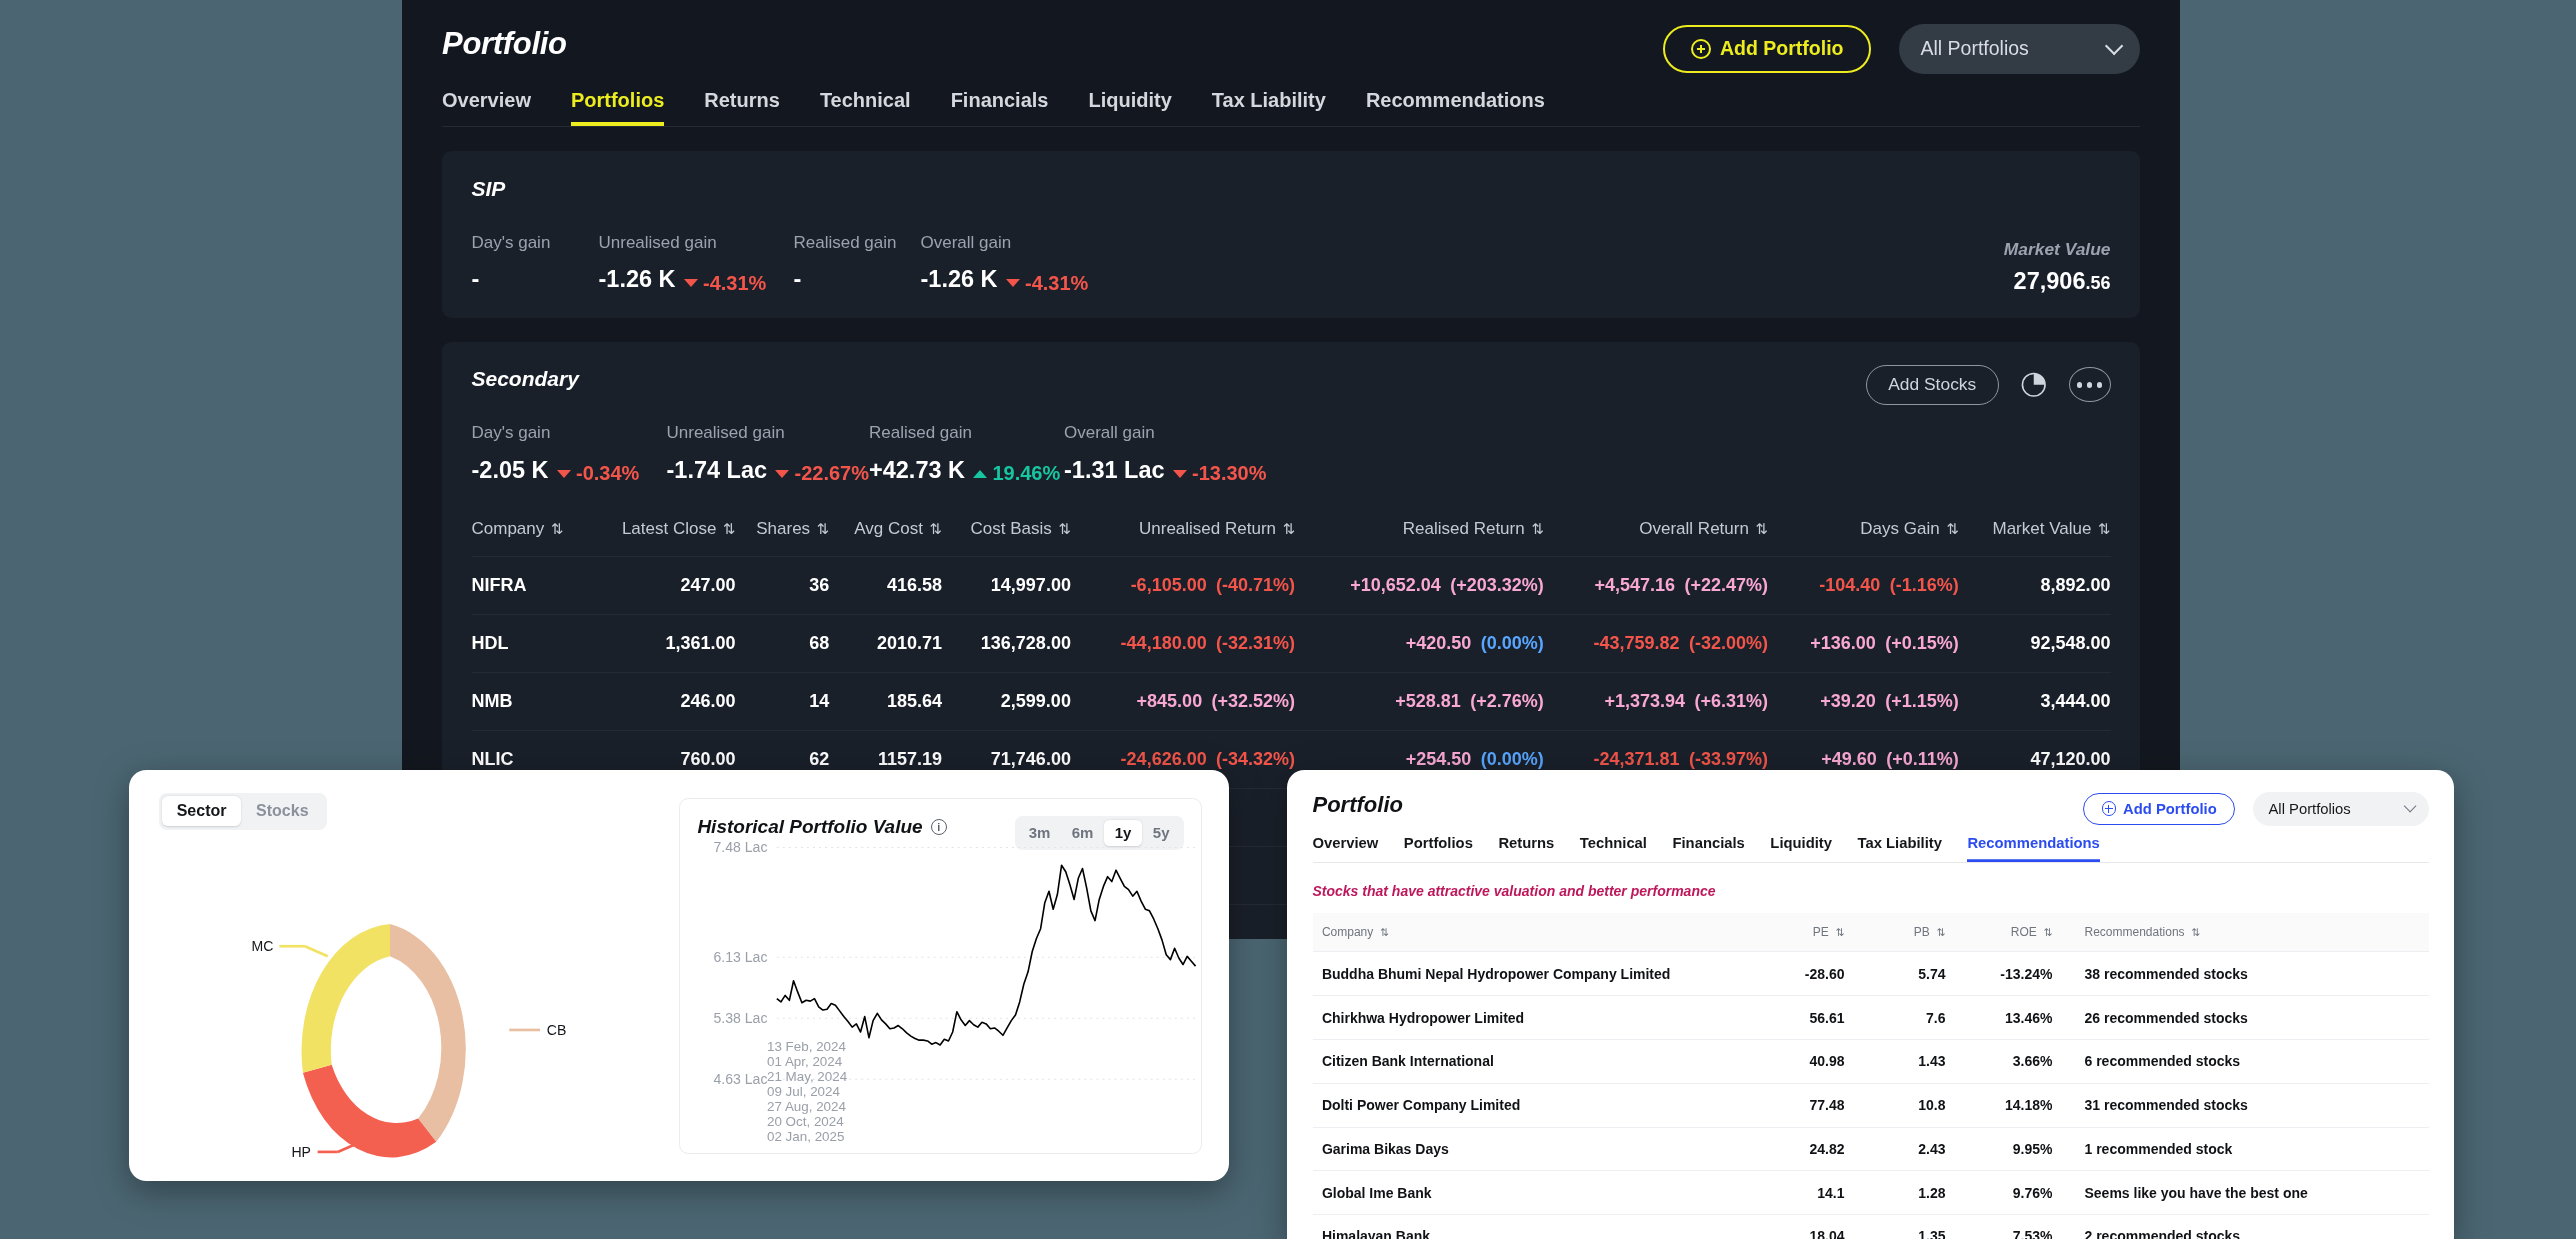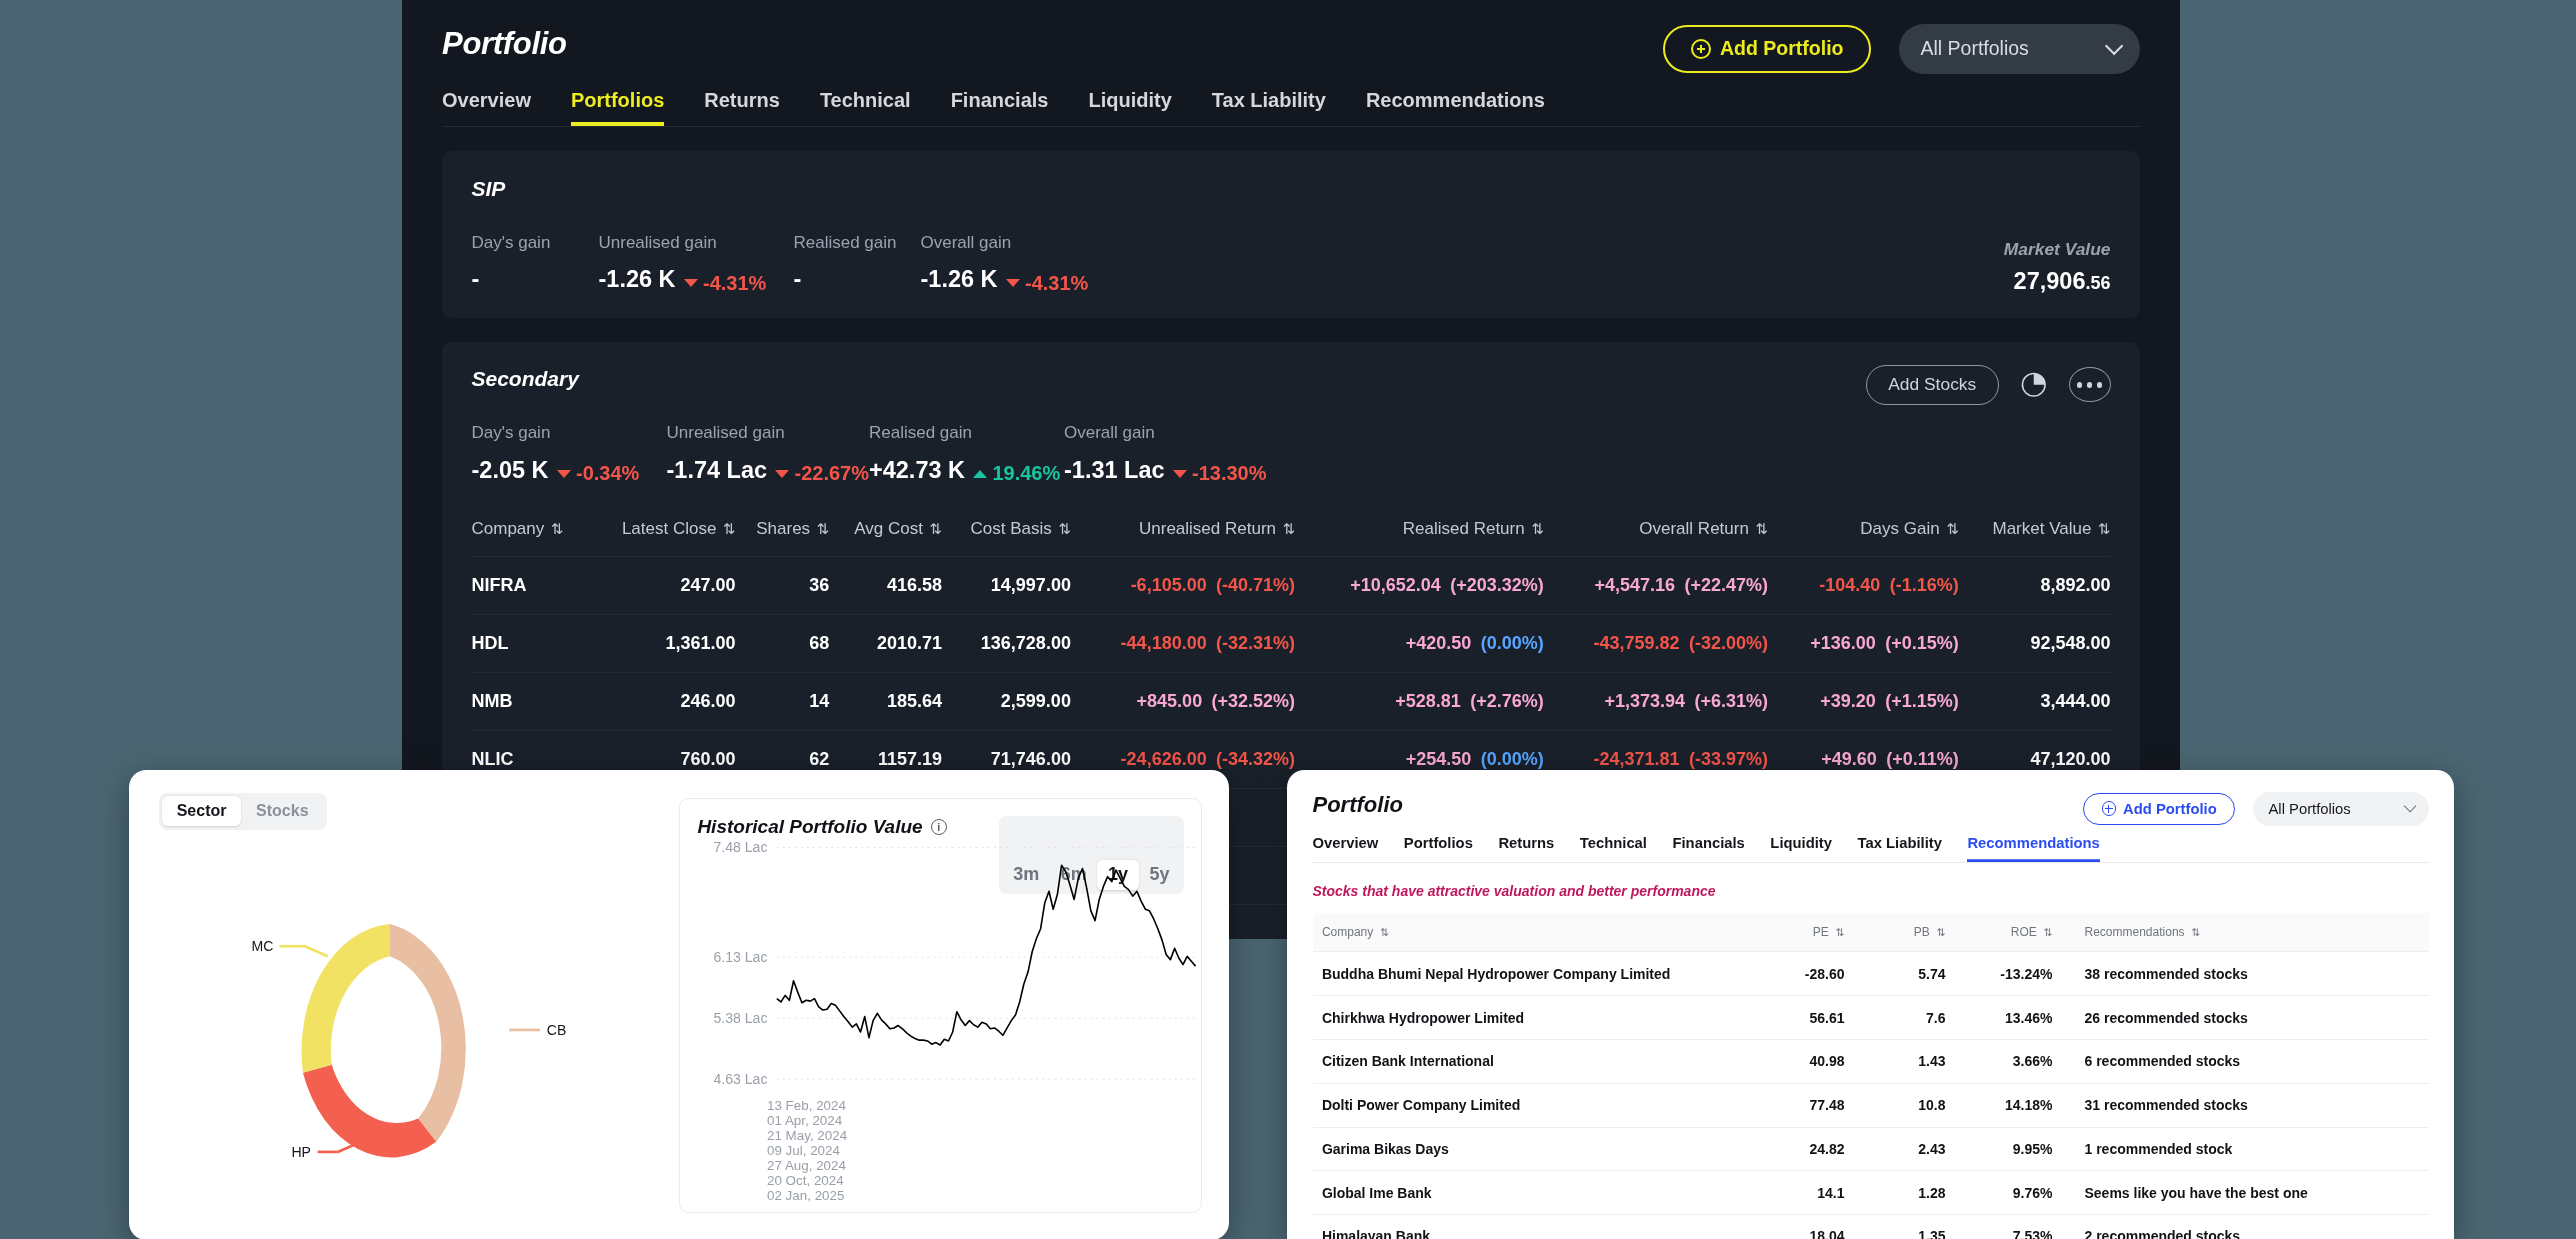--- a/index.html
+++ b/index.html
@@ -130,21 +130,21 @@
   }
   .tbl td:first-child { text-align: left; }
   .neg { color: #f4554a; }
   .pos { color: #f9a8d4; }
   .zero { color: #58a6ff; }
   .cellpair { display:flex; justify-content:flex-end; gap: 9.4px; }
 
   
   .left-card {
     position: absolute; left: 129px; top: 770px;
-    width: 1100px; height: 470px;
+    width: 1100px; height: 411px;
     background: #ffffff; border-radius: 17.4px;
     box-shadow: 0 9.4px 34px rgba(0,0,0,.35);
     display: flex;
   }
   .donut-pane { width: 550px; position: relative; padding: 23px 0 0 29.5px; }
   .seg-toggle {
     display: inline-flex; background: #f1f2f4; border-radius: 8px; padding: 3.4px;
   }
   .seg {
     font-size: 16px; padding: 6px 14.8px; border-radius: 6px;
@@ -162,22 +162,22 @@
     font-size: 19px; font-weight: bold; font-style: italic; color: #101216;
     display: flex; align-items: center; gap: 8px;
   }
   .info-i {
     width: 16px; height: 16px; border-radius: 50%; border: 1.3px solid #5b6068;
     font-size: 10.7px; font-style: normal; color:#5b6068; font-weight:bold;
     display:flex;align-items:center;justify-content:center; flex:none;
   }
   .range-toggle { display: inline-flex; background: #f1f2f4; border-radius: 7.4px; padding: 3.4px; }
   .range {
-    font-size: 18px; padding: 4.7px 10.7px; border-radius: 5.4px;
-    color: #6f757e; cursor: pointer; font-weight: bold; margin-top: 40px;
+    font-size: 15px; padding: 4.7px 10.7px; border-radius: 5.4px;
+    color: #6f757e; cursor: pointer; font-weight: bold;
   }
   .range.active { background: #fff; color: #14161a; box-shadow: 0 0.7px 2px rgba(0,0,0,.15); }
   .x-axis {
     position: absolute; left: 87px; right: 13.4px; bottom: 9.4px;
     display: flex; justify-content: space-between;
     font-size: 13.4px; color: #9aa0a9; white-space: nowrap; flex-direction: column;
   }
 
   
   .right-card {

